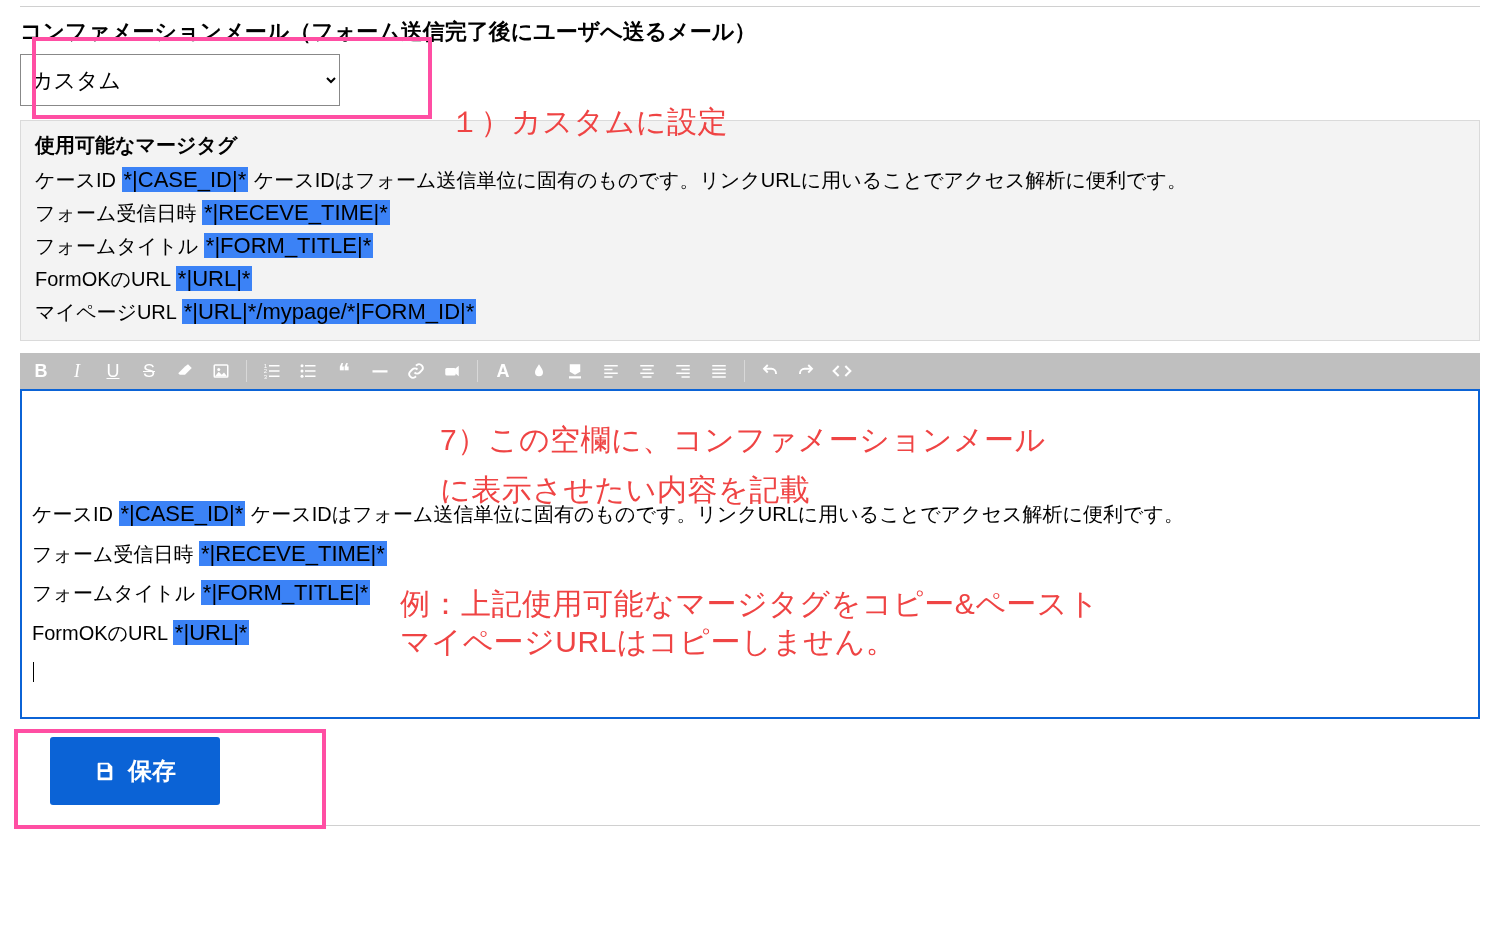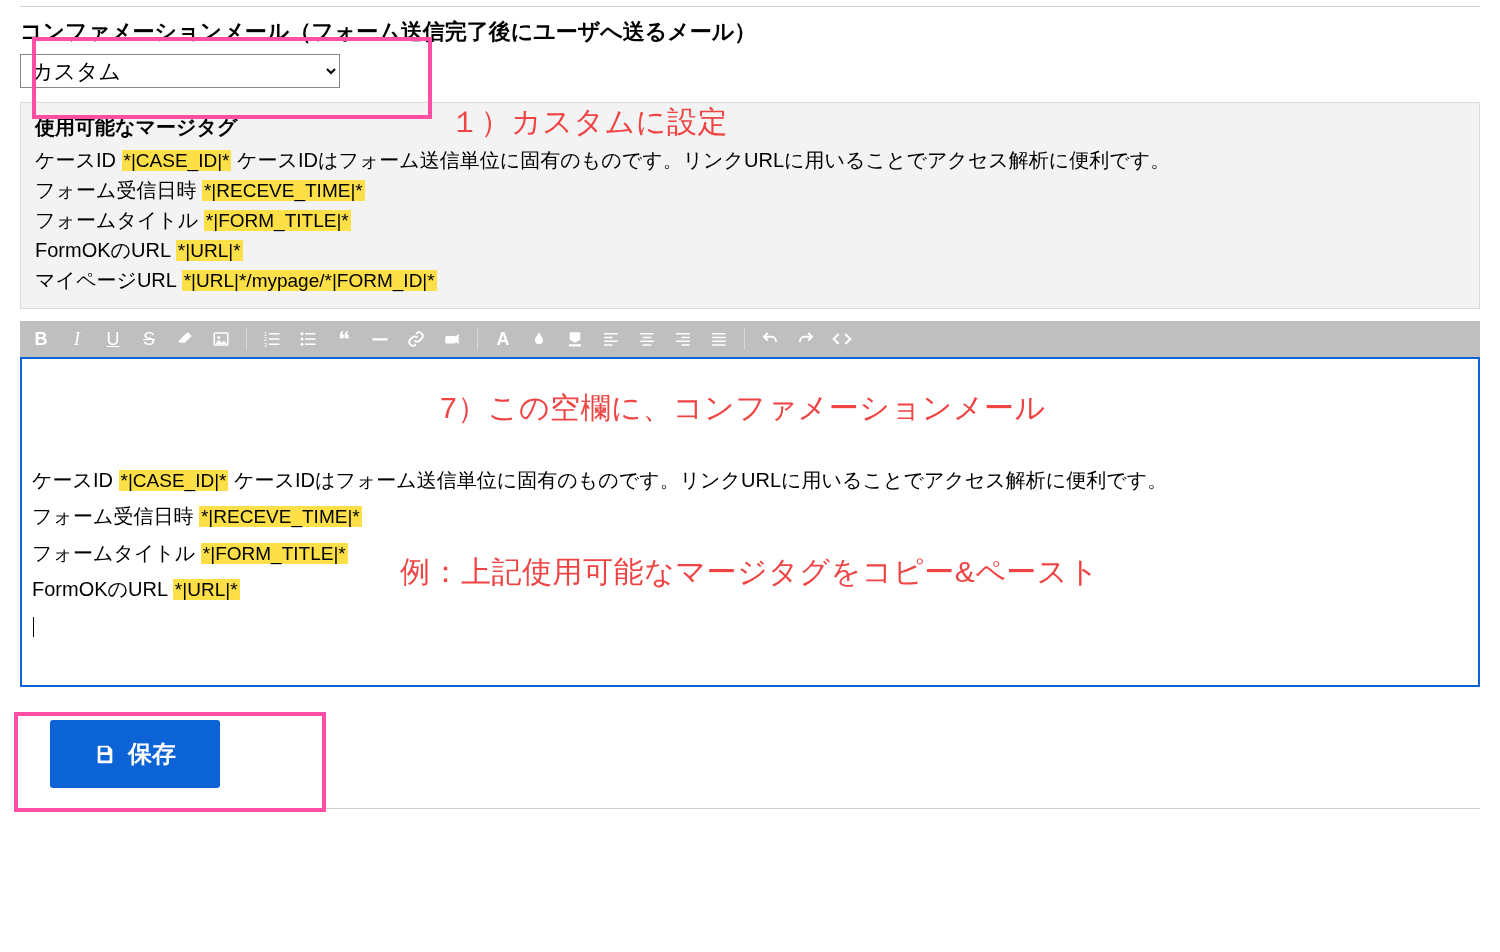--- a/index.html
+++ b/index.html
@@ -16,21 +16,21 @@
   .bottom-divider { border-top: 1px solid #d0d0d0; height: 0; margin-top: 20px; }
 
   .section-title {
     font-size: 22px;
     font-weight: 700;
     margin: 4px 0 6px 0;
   }
   .select-row { display:flex; align-items:center; gap:10px; margin-bottom:12px; }
   .select-custom {
     width: 320px;
-    height: 34px;
+    height: 52px;
     font-size: 22px;
     background:#fff;
     border:1px solid #888;
     padding:0 6px;
     appearance: auto;
   }
 
   
   .highlight-1 {
     position: absolute;
@@ -58,24 +58,24 @@
     margin-top: 14px;
     font-size: 20px;
     line-height: 1.45;
   }
   .mergetag-box h4 {
     font-weight: 700;
     font-size: 20px;
     margin-bottom: 4px;
   }
   .tag {
-    background:#fde047;
+    background:#3b82f6;
     padding: 0 2px;
     font-family: inherit;
-    font-size: 19px;
+    font-size: 22px;
   }
   .mergetag-line { margin: 1px 0; }
 
   
   .toolbar {
     margin-top: 12px;
     background:#bfbfbf;
     display:flex;
     align-items:center;
     gap: 14px;
@@ -292,25 +292,27 @@
     <div id="editor-rows">
         <div class="editor-line"><span>ケースID </span><span class="tag">*|CASE_ID|*</span><span> ケースIDはフォーム送信単位に固有のものです。リンクURLに用いることでアクセス解析に便利です。</span></div>
         <div class="editor-line"><span>フォーム受信日時 </span><span class="tag">*|RECEVE_TIME|*</span></div>
         <div class="editor-line"><span>フォームタイトル </span><span class="tag">*|FORM_TITLE|*</span></div>
         <div class="editor-line"><span>FormOKのURL </span><span class="tag">*|URL|*</span></div>
       </div>
     <span class="cursor-bar"></span>
   </div>
 
   <div class="annot" style="left:420px; top:28px;">7）この空欄に、コンファメーションメール</div>
+  <div class="annot" style="left:420px; top:78px;">に表示させたい内容を記載</div>
   <div class="annot" style="left:380px; top:192px;">例：上記使用可能なマージタグをコピー&amp;ペースト</div>
+  <div class="annot" style="left:380px; top:230px;">マイページURLはコピーしません。</div>
 </div>
 
 <div class="save-row rel">
-  <div style="position:relative; padding:0 30px;margin-top:15px;">
+  <div style="position:relative; padding:0 30px;">
     <button class="save-btn">
       <svg viewBox="0 0 24 24">
           <path d="M5 3h11l4 4v14a1 1 0 01-1 1H5a1 1 0 01-1-1V4a1 1 0 011-1zm2 2v5h8V5H7zm0 8v6h10v-6H7z"></path>
         </svg>
       <span>保存</span>
     </button>
     <div class="highlight-3"></div>
   </div>
 </div>
 

